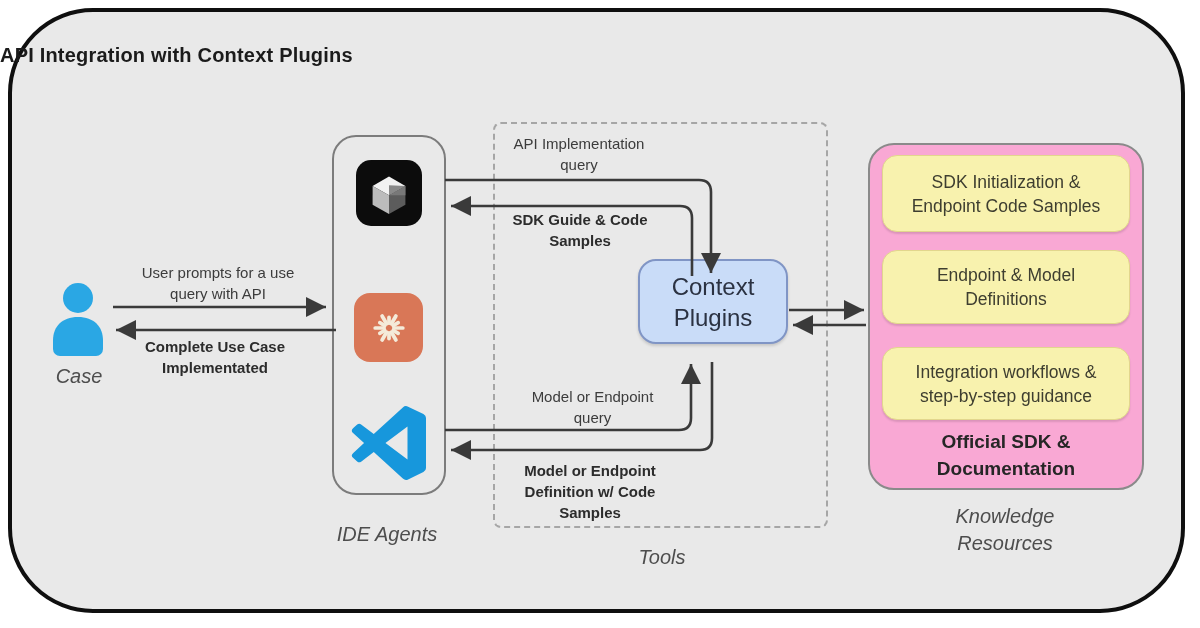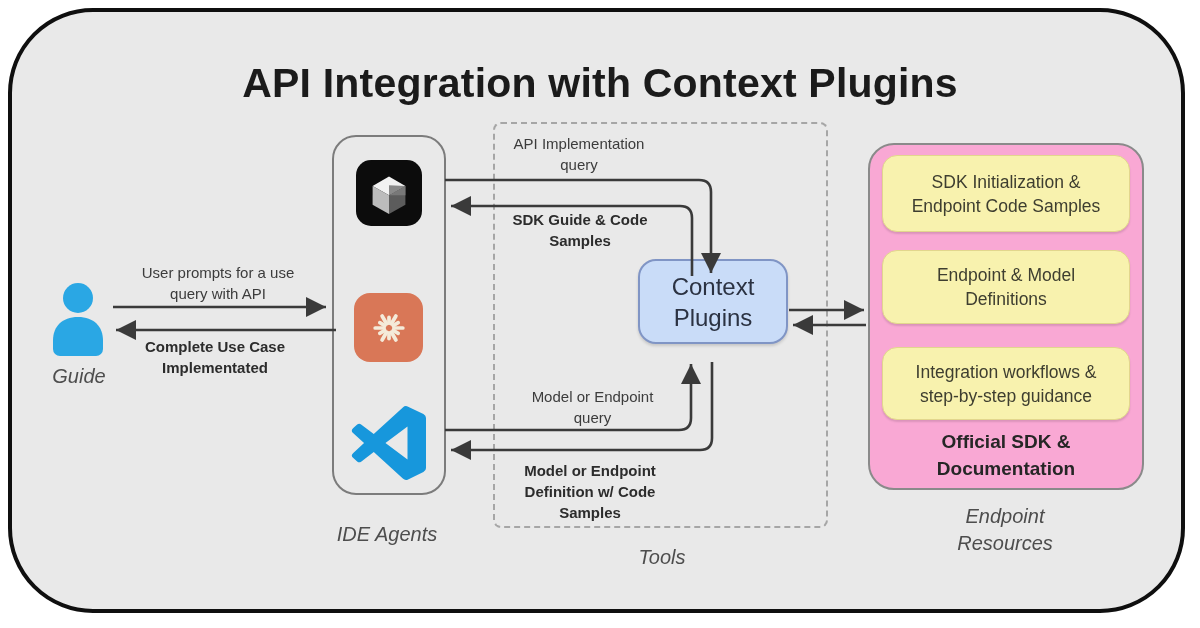--- a/index.html
+++ b/index.html
@@ -1,21 +1,21 @@
 <!DOCTYPE html>
 <html><head>
 <meta charset="utf-8">
 <style>
   html,body{margin:0;padding:0;background:#ffffff;}
   .canvas{position:relative;width:1200px;height:628px;background:#ffffff;overflow:hidden;
           font-family:"Liberation Sans",sans-serif;}
   .frame{position:absolute;left:8px;top:8px;width:1177px;height:605px;background:#e9e9e9;
          border:4px solid #0f0f0f;border-radius:85px;box-sizing:border-box;}
-  .title{position:absolute;left:0;top:44px;width:1200px;text-align:center;
-         font-size:41px;font-weight:bold;color:#1b1b1b;letter-spacing:.2px;margin-top:16px;}
+  .title{position:absolute;left:0;top:44px;width:1200px;text-align:left;
+         font-size:20px;font-weight:bold;color:#1b1b1b;letter-spacing:.2px;}
   .lbl{position:absolute;white-space:pre-line;text-align:center;color:#3c3c3c;
        font-size:15px;line-height:21px;}
   .lbl.b{font-weight:bold;color:#2c2c2c;}
   .caption{position:absolute;white-space:pre-line;text-align:center;font-style:italic;
            font-size:20px;line-height:27px;color:#4d4d4d;}
   .ide-box{position:absolute;left:332px;top:135px;width:114px;height:360px;
            border:2px solid #7c7c7c;border-radius:24px;box-sizing:border-box;}
   .icon-tile{position:absolute;display:flex;align-items:center;justify-content:center;}
   .cursor-tile{left:356px;top:160px;width:66px;height:66px;background:#0c0c0c;border-radius:15px;}
   .claude-tile{left:354px;top:293px;width:69px;height:69px;background:#d97757;border-radius:16px;}
@@ -45,21 +45,21 @@
   <div class="frame"></div>
 
   <div class="title">API Integration with Context Plugins</div>
 
   <div class="user-icon">
     <svg width="60" height="78" viewBox="0 0 60 78">
       <circle cx="29" cy="17" r="15" fill="#2aa7e4"></circle>
       <path d="M29 36 c-16 0-25 9.5-25 23.5 v8.5 a7 7 0 0 0 7 7 h36 a7 7 0 0 0 7-7 v-8.5 c0-14-9-23.5-25-23.5 z" fill="#2aa7e4"></path>
     </svg>
   </div>
-  <div class="caption" style="left:39px;top:363px;width:80px;">Guide</div>
+  <div class="caption" style="left:39px;top:363px;width:80px;">Case</div>
 
   <div class="lbl" style="left:118px;top:262px;width:200px;">User prompts for a use
 query with API</div>
   <div class="lbl b" style="left:115px;top:336px;width:200px;">Complete Use Case
 Implementated</div>
 
   <div class="ide-box"></div>
 
   <div class="icon-tile cursor-tile">
     <svg width="50" height="50" viewBox="0 0 64 64">
@@ -117,21 +117,21 @@
   <div class="know-box">
     <div class="know-item" style="top:10px;height:77px;">SDK Initialization &amp;
 Endpoint Code Samples</div>
     <div class="know-item" style="top:105px;height:74px;">Endpoint &amp; Model
 Definitions</div>
     <div class="know-item" style="top:202px;height:73px;">Integration workflows &amp;
 step-by-step guidance</div>
     <div class="know-footer">Official SDK &amp;
 Documentation</div>
   </div>
-  <div class="caption" style="left:905px;top:503px;width:200px;">Endpoint
+  <div class="caption" style="left:905px;top:503px;width:200px;">Knowledge
 Resources</div>
 
   <svg class="arrows" viewBox="0 0 1200 628">
     <defs>
       <marker id="ah" viewBox="0 0 10 10" refX="10" refY="5" markerWidth="20" markerHeight="23" orient="auto-start-reverse" markerUnits="userSpaceOnUse">
         <path d="M0 0 L10 5 L0 10 Z" fill="#3a3a3a"></path>
       </marker>
     </defs>
     <g fill="none" stroke="#3a3a3a" stroke-width="2.6">
       <path d="M113 307 H326" marker-end="url(#ah)"></path>

